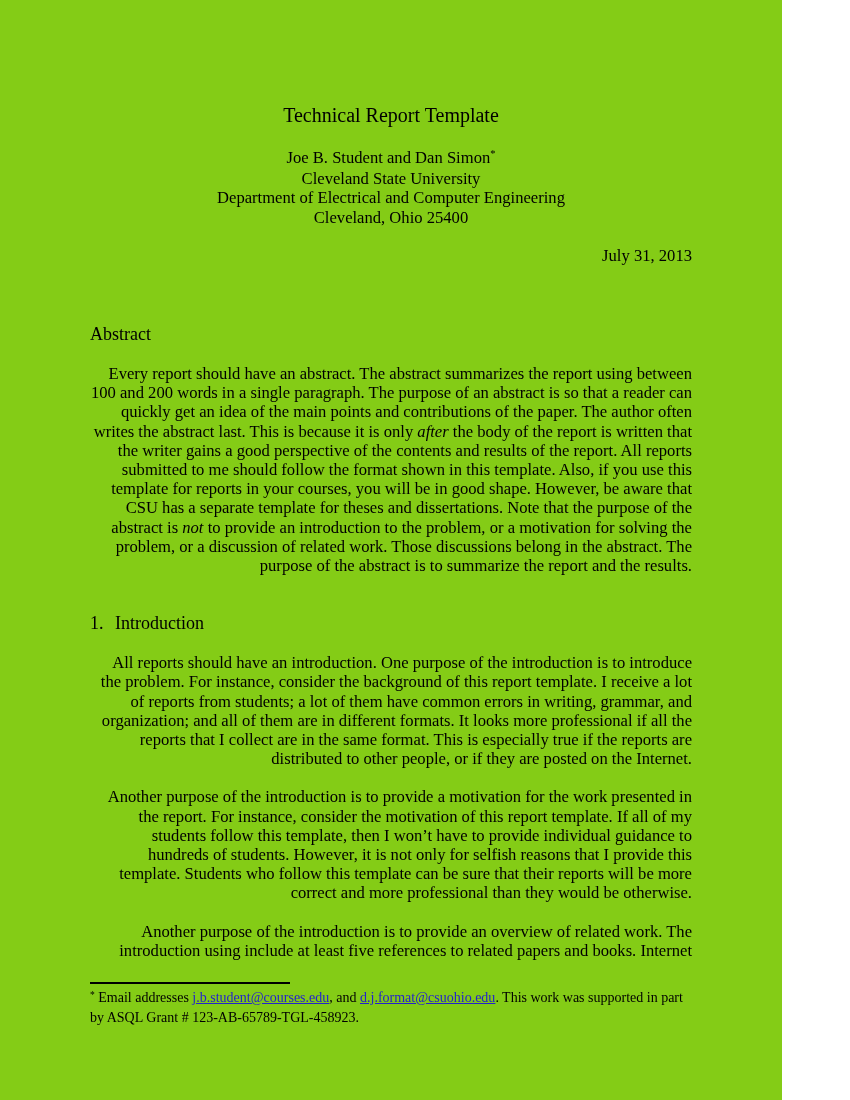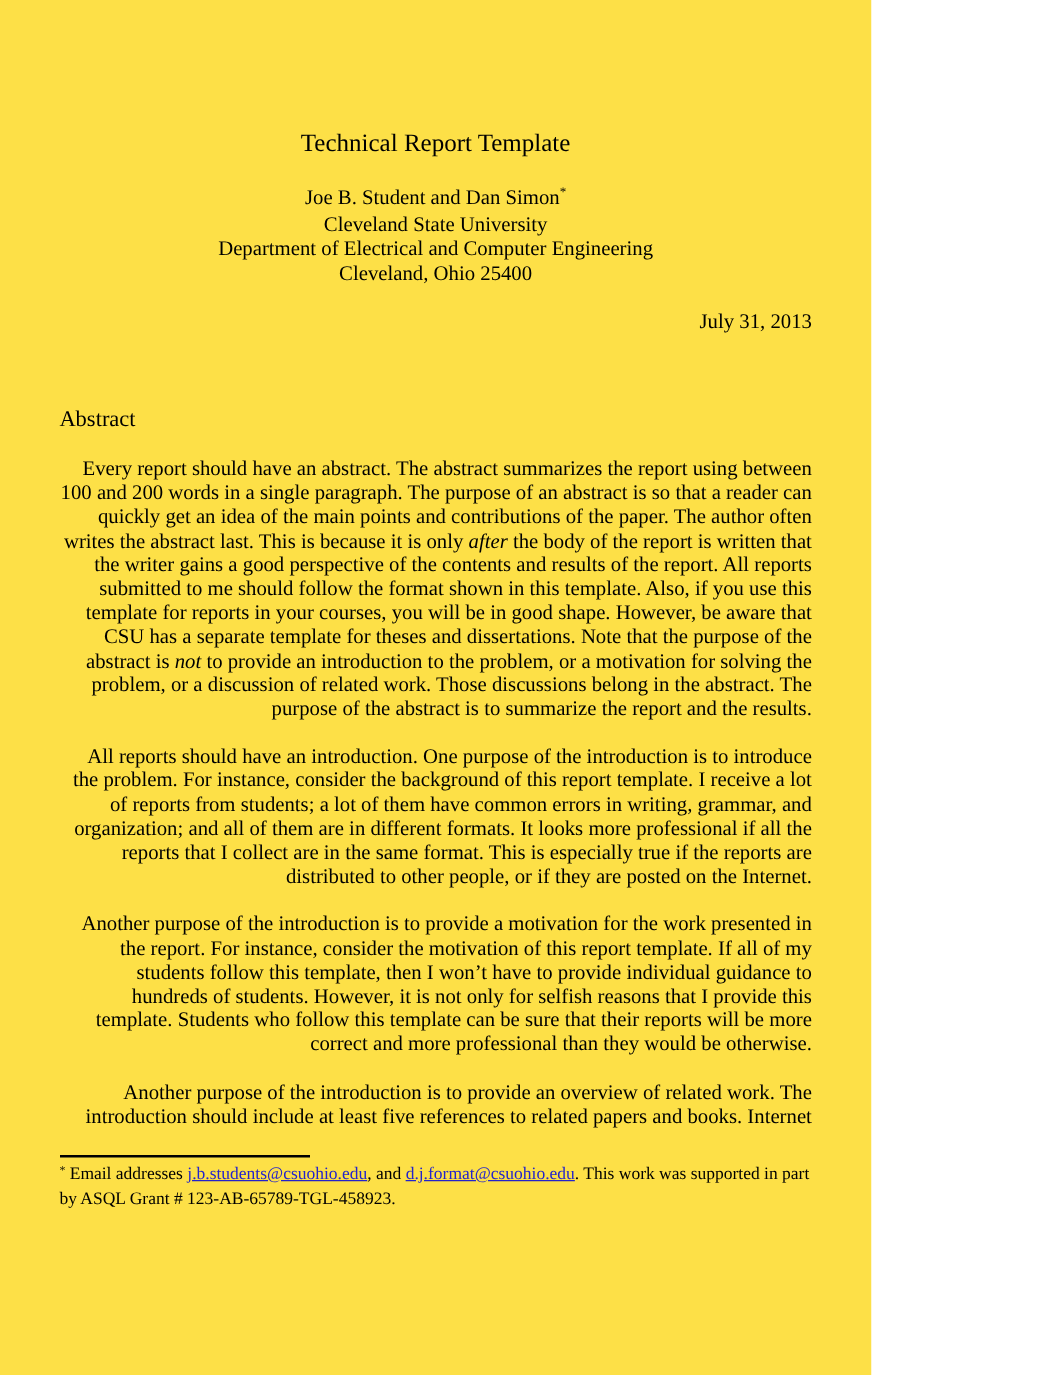--- a/index.html
+++ b/index.html
@@ -4,22 +4,22 @@
 <style>
   * { margin: 0; padding: 0; box-sizing: border-box; }
   html, body { background: #ffffff; }
   body {
     width: 850px; height: 1100px;
     font-family: "Liberation Serif", "DejaVu Serif", serif;
     color: #000000;
     -webkit-font-smoothing: antialiased;
   }
   .page {
-    width: 697px; height: 1100px;
-    background: #fde047;
+    width: 782px; height: 1100px;
+    background: #84cc16;
     position: relative;
     overflow: hidden;
   }
   .content {
     width: 602px;
     margin: 0 auto;
     padding-top: 103px;
   }
   .doc-title {
     font-size: 20px;
@@ -84,24 +84,25 @@
       <div>Cleveland State University</div>
       <div>Department of Electrical and Computer Engineering</div>
       <div>Cleveland, Ohio 25400</div>
     </div>
 
     <div class="date-line">July 31, 2013</div>
 
     <h2 class="section-heading abstract-heading">Abstract</h2>
     <p class="para"><span>Every report should have an abstract. The abstract summarizes the report using between 100 and 200 words in a single paragraph. The purpose of an abstract is so that a reader can quickly get an idea of the main points and contributions of the paper. The author often writes the abstract last. This is because it is only </span><i>after</i><span> the body of the report is written that the writer gains a good perspective of the contents and results of the report. All reports submitted to me should follow the format shown in this template. Also, if you use this template for reports in your courses, you will be in good shape. However, be aware that CSU has a separate template for theses and dissertations. Note that the purpose of the abstract is </span><i>not</i><span> to provide an introduction to the problem, or a motivation for solving the problem, or a discussion of related work. Those discussions belong in the abstract. The purpose of the abstract is to summarize the report and the results.</span></p>
 
+    <h2 class="section-heading intro-heading"><span class="sec-num">1.</span><span>Introduction</span></h2>
 
     <p class="para"><span>All reports should have an introduction. One purpose of the introduction is to introduce the problem. For instance, consider the background of this report template. I receive a lot of reports from students; a lot of them have common errors in writing, grammar, and organization; and all of them are in different formats. It looks more professional if all the reports that I collect are in the same format. This is especially true if the reports are distributed to other people, or if they are posted on the Internet.</span></p>
     <p class="para"><span>Another purpose of the introduction is to provide a motivation for the work presented in the report. For instance, consider the motivation of this report template. If all of my students follow this template, then I won’t have to provide individual guidance to hundreds of students. However, it is not only for selfish reasons that I provide this template. Students who follow this template can be sure that their reports will be more correct and more professional than they would be otherwise.</span></p>
-    <p class="para"><span>Another purpose of the introduction is to provide an overview of related work. The introduction should include at least five references to related papers and books. Internet</span></p>
+    <p class="para"><span>Another purpose of the introduction is to provide an overview of related work. The introduction using include at least five references to related papers and books. Internet</span></p>
 
     <div class="footnote">
       <div class="footnote-rule"></div>
-      <div class="footnote-text"><span class="fn-mark">*</span><span><span> Email addresses </span><a class="email-link" href="#" style="color: rgb(35, 35, 204);">j.b.students@csuohio.edu</a><span>, and </span><a class="email-link" href="#" style="color: rgb(35, 35, 204);">d.j.format@csuohio.edu</a><span>. This work was supported in part by ASQL Grant # 123-AB-65789-TGL-458923.</span></span></div>
+      <div class="footnote-text"><span class="fn-mark">*</span><span><span> Email addresses </span><a class="email-link" href="#" style="color: rgb(35, 35, 204);">j.b.student@courses.edu</a><span>, and </span><a class="email-link" href="#" style="color: rgb(35, 35, 204);">d.j.format@csuohio.edu</a><span>. This work was supported in part by ASQL Grant # 123-AB-65789-TGL-458923.</span></span></div>
     </div>
 
   </div>
 </div>
 
 </body></html>

